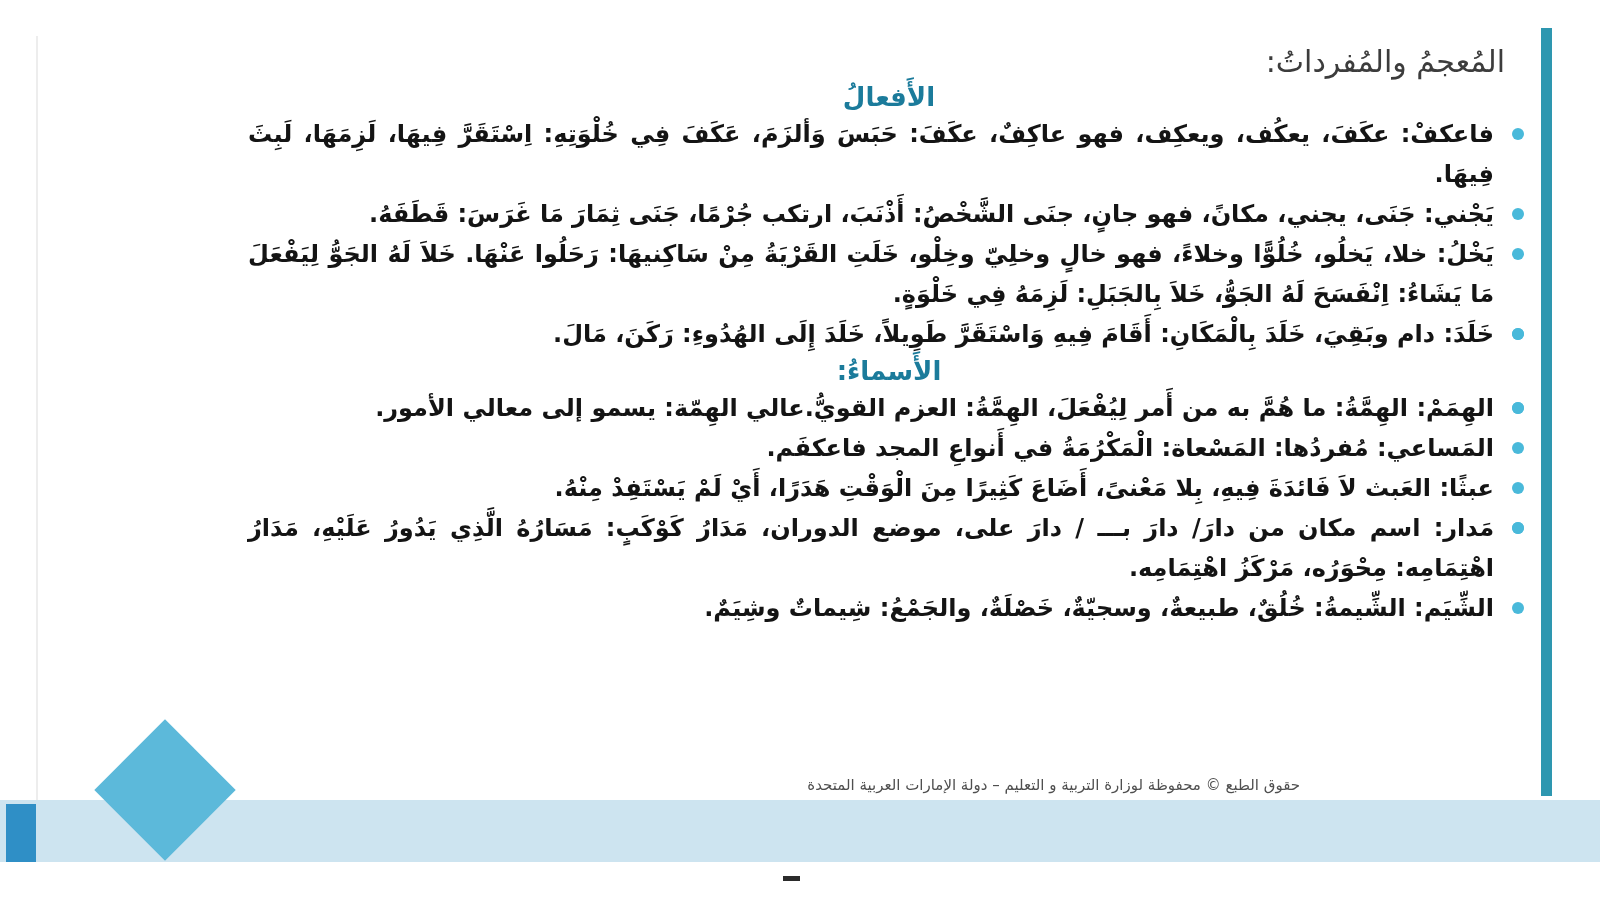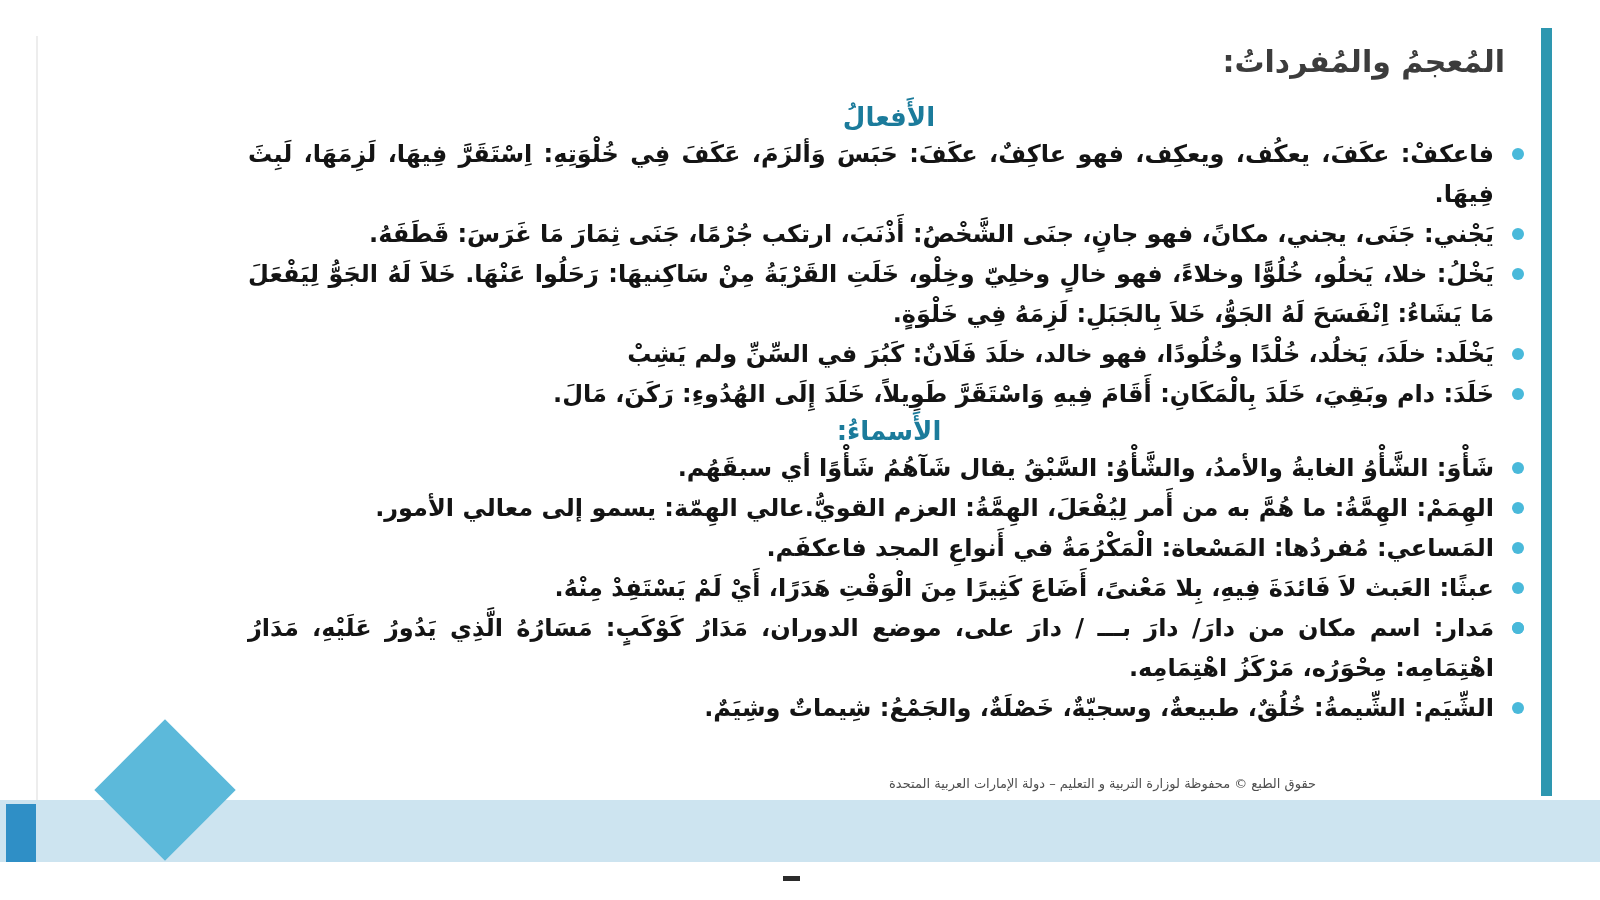--- a/index.html
+++ b/index.html
@@ -19,25 +19,25 @@
   }
   
   .fold-line{
     position:absolute; left:36px; top:36px;
     width:2px; height:770px;
     background:#ededed;
   }
   .title{
     position:absolute; top:44px; right:95px;
     margin:0;
-    font-size:30px; font-weight:bold; color:#3c3c3c;
+    font-size:30px; font-weight:normal; color:#3c3c3c;
     letter-spacing:0;
   }
   .content{
-    position:absolute; top:100px; right:70px;
+    position:absolute; top:80px; right:70px;
     width:1282px;
     direction:rtl;
   }
   .section-heading{
     margin:2px 0 2px 0;
     text-align:center;
     font-size:26px; font-weight:bold;
     color:#1b7b9b;
   }
   ul.vocab-list{
@@ -55,22 +55,22 @@
     font-weight:bold;
   }
   .bullet{
     position:absolute;
     right:-30px; top:14px;
     width:12px; height:12px;
     border-radius:50%;
     background:#49b9da;
   }
   .footer{
-    position:absolute; top:776px; right:284px;
-    font-size:13px; color:#4f4f4f;
+    position:absolute; top:776px; right:300px;
+    font-size:15px; color:#4f4f4f;
     direction:rtl;
   }
   .bottom-band{
     position:absolute; left:0; top:800px;
     width:1600px; height:62px;
     background:#cde4f0;
   }
   .corner-square{
     position:absolute; left:6px; top:804px;
     width:30px; height:58px;
@@ -120,33 +120,31 @@
       <li>
         <span class="bullet"></span>
         <span>يَجْني: جَنَى، يجني، مكانً، فهو جانٍ، جنَى الشَّخْصُ: أَذْنَبَ، ارتكب جُرْمًا، جَنَى ثِمَارَ مَا غَرَسَ: قَطَفَهُ.</span>
       </li>
       <li>
         <span class="bullet"></span>
         <span>يَخْلُ: خلا، يَخلُو، خُلُوًّا وخلاءً، فهو خالٍ وخلِيّ وخِلْو، خَلَتِ القَرْيَةُ مِنْ سَاكِنيهَا: رَحَلُوا عَنْهَا. خَلاَ لَهُ الجَوُّ لِيَفْعَلَ مَا يَشَاءُ: اِنْفَسَحَ لَهُ الجَوُّ، خَلاَ بِالجَبَلِ: لَزِمَهُ فِي خَلْوَةٍ.</span>
       </li>
       <li>
         <span class="bullet"></span>
-        <span>يَخْلَد: خلَدَ، يَخلُد، خُلْدًا وخُلُودًا، فهو خالد، خلَدَ فَلَانٌ: كَبُرَ في السِّنِّ ولم يَشِبْ</span>
       </li>
       <li>
         <span class="bullet"></span>
         <span>خَلَدَ: دام وبَقِيَ، خَلَدَ بِالْمَكَانِ: أَقَامَ فِيهِ وَاسْتَقَرَّ طَوِيلاً، خَلَدَ إِلَى الهُدُوءِ: رَكَنَ، مَالَ.</span>
       </li>
     </ul>
 
     <h2 class="section-heading">الأَسماءُ:</h2>
     <ul class="vocab-list">
       <li>
         <span class="bullet"></span>
-        <span>شَأْوَ: الشَّأْوُ الغايةُ والأمدُ، والشَّأْوُ: السَّبْقُ يقال شَآهُمُ شَأْوًا أي سبقَهُم.</span>
       </li>
       <li>
         <span class="bullet"></span>
         <span>الهِمَمْ: الهِمَّةُ: ما هُمَّ به من أَمر لِيُفْعَلَ، الهِمَّةُ: العزم القويُّ.عالي الهِمّة: يسمو إلى معالي الأمور.</span>
       </li>
       <li>
         <span class="bullet"></span>
         <span>المَساعي: مُفردُها: المَسْعاة: الْمَكْرُمَةُ في أَنواعِ المجد فاعكفَم.</span>
       </li>
       <li>

